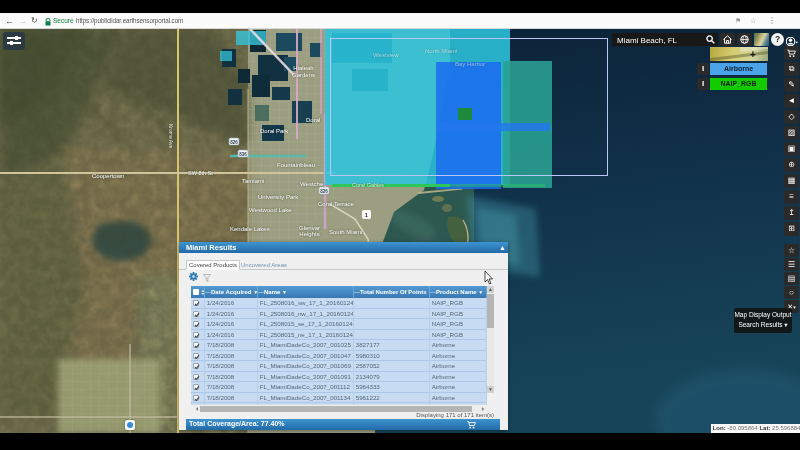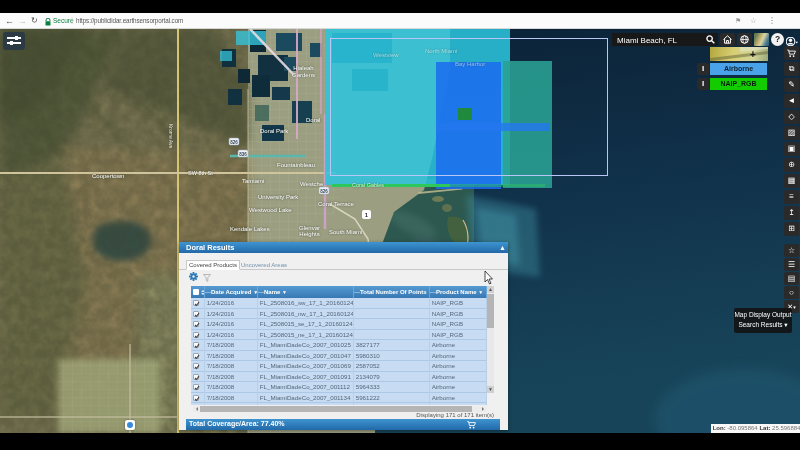--- a/index.html
+++ b/index.html
@@ -246,21 +246,21 @@
   <div class="abs" style="left:734px;top:279px;width:58px;height:25px;background:rgba(18,18,18,0.88);border-radius:2px;color:#fff;text-align:center;">
     <div style="font-size:6.5px;margin-top:3px;">Map Display Output</div>
     <div style="font-size:6.5px;margin-top:3px;">Search Results ▾</div>
   </div>
 
   <div class="abs" style="left:711px;top:395px;width:89px;height:9px;background:#f8f8f8;font-size:6px;color:#777;line-height:9px;white-space:nowrap;overflow:hidden;">
     <b style="color:#333;">&nbsp;Lon:</b> -80.095864 <b style="color:#333;">Lat:</b> 25.596884
   </div>
 
   <div class="abs" style="left:179px;top:213px;width:329px;height:188px;background:#f0f0f0;box-shadow:0 1px 4px rgba(0,0,0,0.4);">
-    <div style="position:absolute;left:0;top:0;width:100%;height:11px;background:linear-gradient(#3e94d0,#2269a9);color:#fff;font-size:7.5px;font-weight:bold;line-height:11px;padding-left:7px;">Doral Results</div>
+    <div style="position:absolute;left:0;top:0;width:100%;height:11px;background:linear-gradient(#3e94d0,#2269a9);color:#fff;font-size:7.5px;font-weight:bold;line-height:11px;padding-left:7px;">Miami Results</div>
     <div style="position:absolute;right:2px;top:1.5px;color:#fff;font-size:7px;">▲</div>
 
     <div style="position:absolute;left:0px;top:27px;width:100%;border-bottom:1px solid #c8c8c8;"></div>
     <div style="position:absolute;left:7px;top:18px;width:54px;height:10px;background:#fff;border:1px solid #c8c8c8;border-bottom:1px solid #fff;font-size:6px;color:#444;text-align:center;line-height:9px;white-space:nowrap;">Covered Products</div>
     <div style="position:absolute;left:62px;top:20px;font-size:6px;color:#7292ae;white-space:nowrap;">Uncovered Areas</div>
 
     <svg style="position:absolute;left:10px;top:30px;" width="9" height="9" viewBox="0 0 10 10">
         <g fill="#2a7ab8">
           <rect x="4" y="0" width="2" height="10"></rect>
           <rect x="0" y="4" width="10" height="2"></rect>

